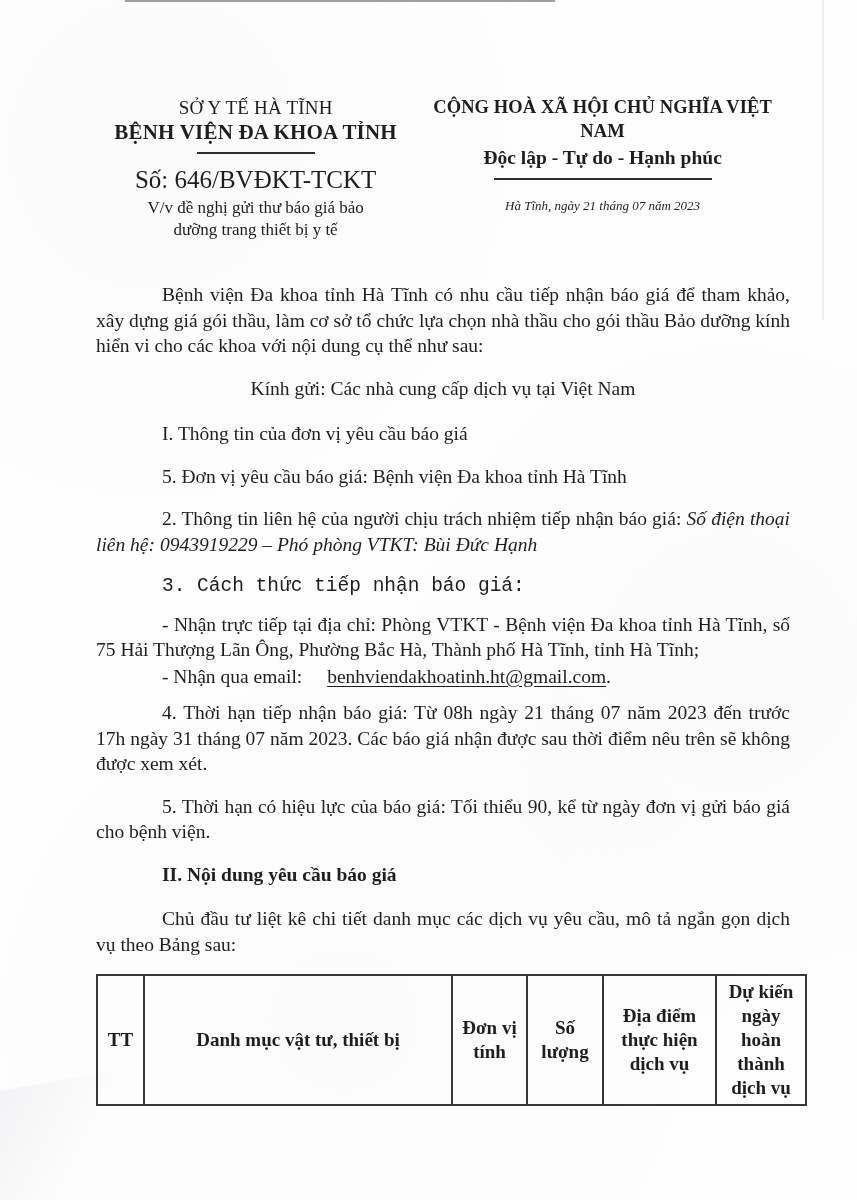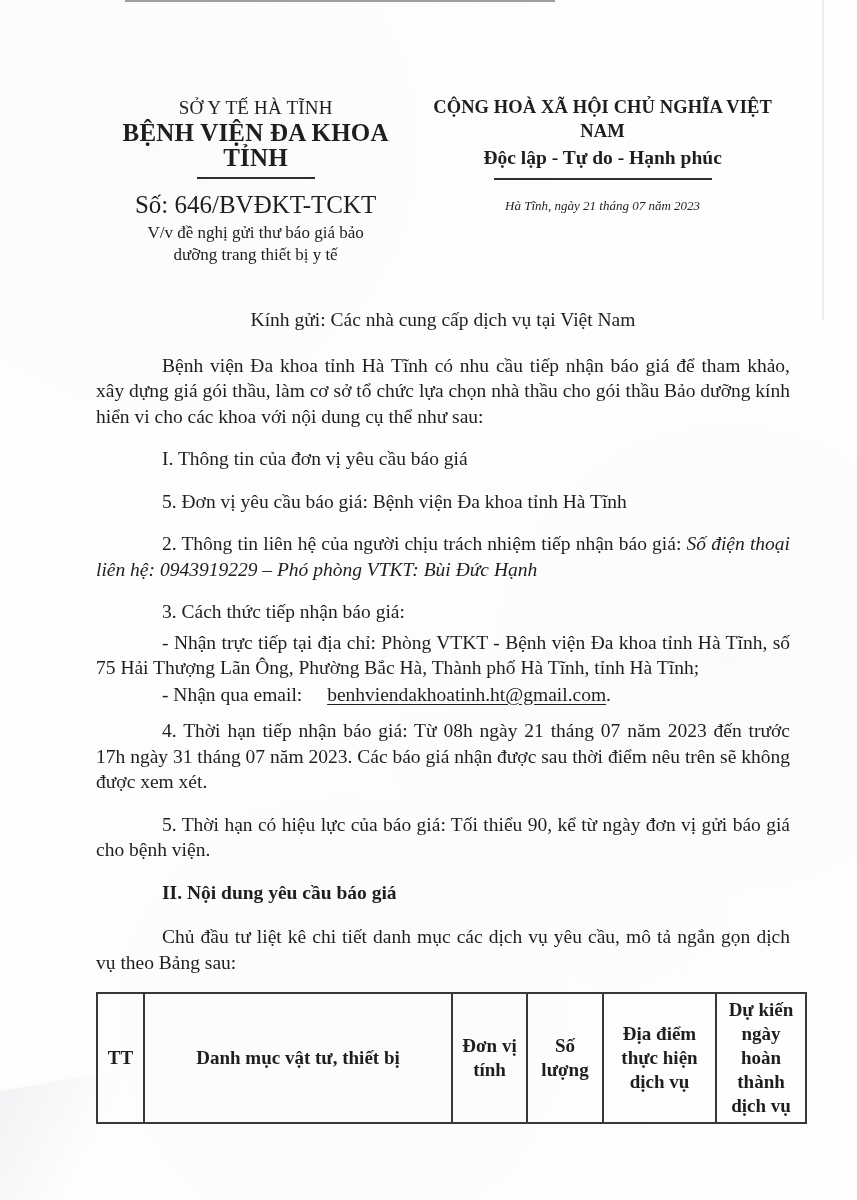--- a/index.html
+++ b/index.html
@@ -19,39 +19,39 @@
   .content{
     position:absolute;top:0;left:8px;right:0;
     padding:95px 67px 0 88px;
     box-sizing:border-box;
   }
   
   .hdr{display:flex;width:100%;}
   .hdr-left{width:46%;text-align:center;}
   .hdr-right{width:54%;text-align:center;}
   .org-parent{font-size:19px;line-height:25px;letter-spacing:.2px;}
-  .org-name{font-size:25px;line-height:25px;font-weight:bold;letter-spacing:.2px;}
+  .org-name{font-size:21px;line-height:25px;font-weight:bold;letter-spacing:.2px;}
   .rule{height:2px;background:#2f2f2f;margin:7px auto 13px;}
   .rule-left{width:118px;}
   .rule-right{width:218px;margin:8px auto 13px;}
   .doc-number{font-size:25px;line-height:25px;margin-bottom:5px;}
   .doc-subject{font-size:17px;line-height:21.5px;max-width:250px;margin:0 auto;}
   .nat-title{font-size:18.5px;line-height:24px;font-weight:bold;letter-spacing:.1px;}
   .nat-motto{font-size:19.5px;line-height:25px;font-weight:bold;margin-top:2px;}
   .place-date{font-style:italic;font-size:13px;line-height:25px;margin-top:2px;}
   
   .body-block{margin-top:42px;}
   .p{
     font-size:19.5px;line-height:25.5px;
     text-align:justify;text-indent:66px;
     margin:0 0 17px 0;
   }
   .p.center{text-align:center;text-indent:0;margin-bottom:20px;}
   .p.bold{font-weight:bold;}
-  .p.tight{margin-bottom:5px;}
+  .p.tight{margin-bottom:12px;font-family:Liberation Mono, monospace;}
   .p.vtight{margin-bottom:1px;}
   .italic{font-style:italic;}
   .email-link{text-decoration:underline;text-underline-offset:3px;margin-left:20px;}
   
   table.req{
     border-collapse:collapse;
     width:709px;
     margin-top:16px;
     table-layout:fixed;
   }
@@ -101,23 +101,23 @@
       </div>
       <div class="hdr-right">
         <div class="nat-title">CỘNG HOÀ XÃ HỘI CHỦ NGHĨA VIỆT NAM</div>
         <div class="nat-motto">Độc lập - Tự do - Hạnh phúc</div>
         <div class="rule rule-right"></div>
         <div class="place-date">Hà Tĩnh, ngày 21 tháng 07 năm 2023</div>
       </div>
     </div>
 
     <div class="body-block">
+      <p class="p">Bệnh viện Đa khoa tỉnh Hà Tĩnh có nhu cầu tiếp nhận báo giá để tham khảo, xây dựng giá gói thầu, làm cơ sở tổ chức lựa chọn nhà thầu cho gói thầu Bảo dưỡng kính hiển vi cho các khoa với nội dung cụ thể như sau:</p>
+
       <p class="p center">Kính gửi: Các nhà cung cấp dịch vụ tại Việt Nam</p>
-
-      <p class="p">Bệnh viện Đa khoa tỉnh Hà Tĩnh có nhu cầu tiếp nhận báo giá để tham khảo, xây dựng giá gói thầu, làm cơ sở tổ chức lựa chọn nhà thầu cho gói thầu Bảo dưỡng kính hiển vi cho các khoa với nội dung cụ thể như sau:</p>
 
       <p class="p">I. Thông tin của đơn vị yêu cầu báo giá</p>
 
       <p class="p">5. Đơn vị yêu cầu báo giá: Bệnh viện Đa khoa tỉnh Hà Tĩnh</p>
 
       <p class="p"><span>2. Thông tin liên hệ của người chịu trách nhiệm tiếp nhận báo giá: </span><span class="italic">Số điện thoại liên hệ: 0943919229 – Phó phòng VTKT: Bùi Đức Hạnh</span></p>
 
       <p class="p tight">3. Cách thức tiếp nhận báo giá:</p>
 
       <p class="p vtight">- Nhận trực tiếp tại địa chỉ: Phòng VTKT - Bệnh viện Đa khoa tỉnh Hà Tĩnh, số 75 Hải Thượng Lãn Ông, Phường Bắc Hà, Thành phố Hà Tĩnh, tỉnh Hà Tĩnh;</p>

